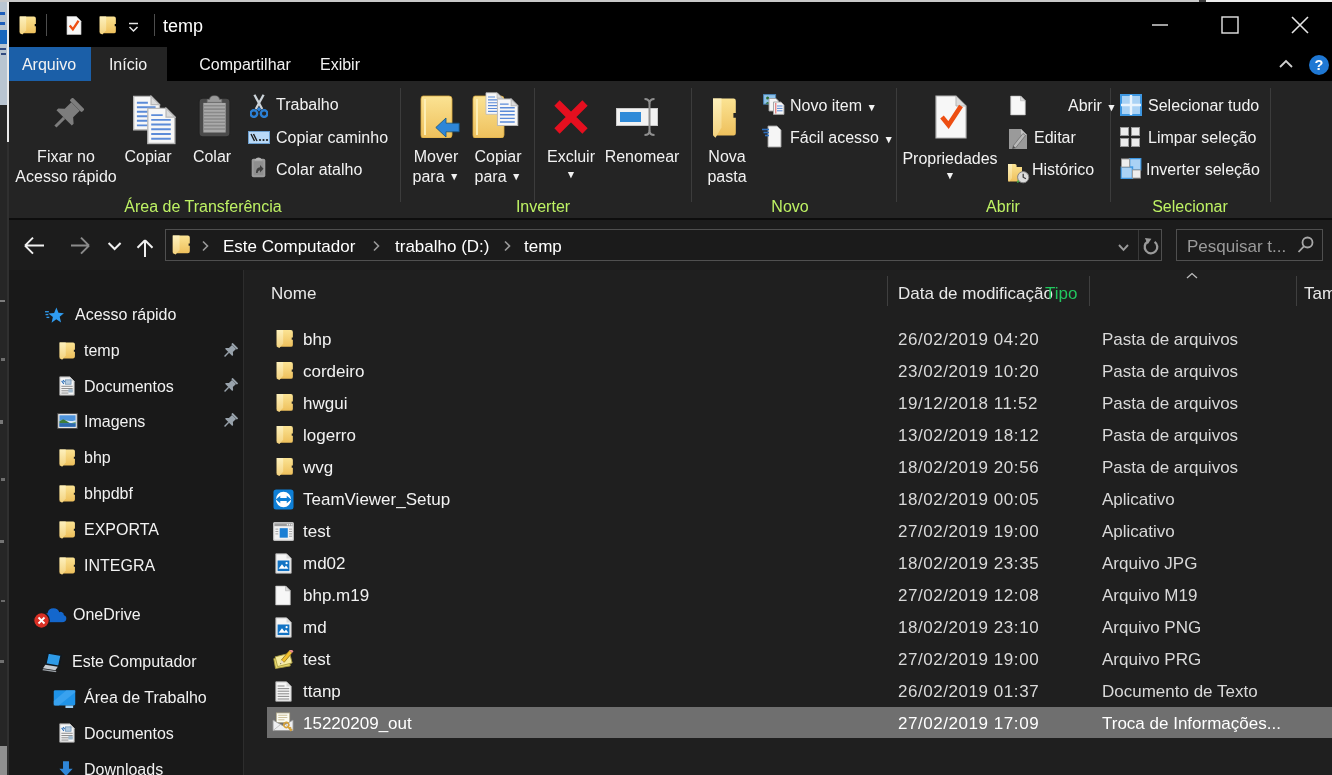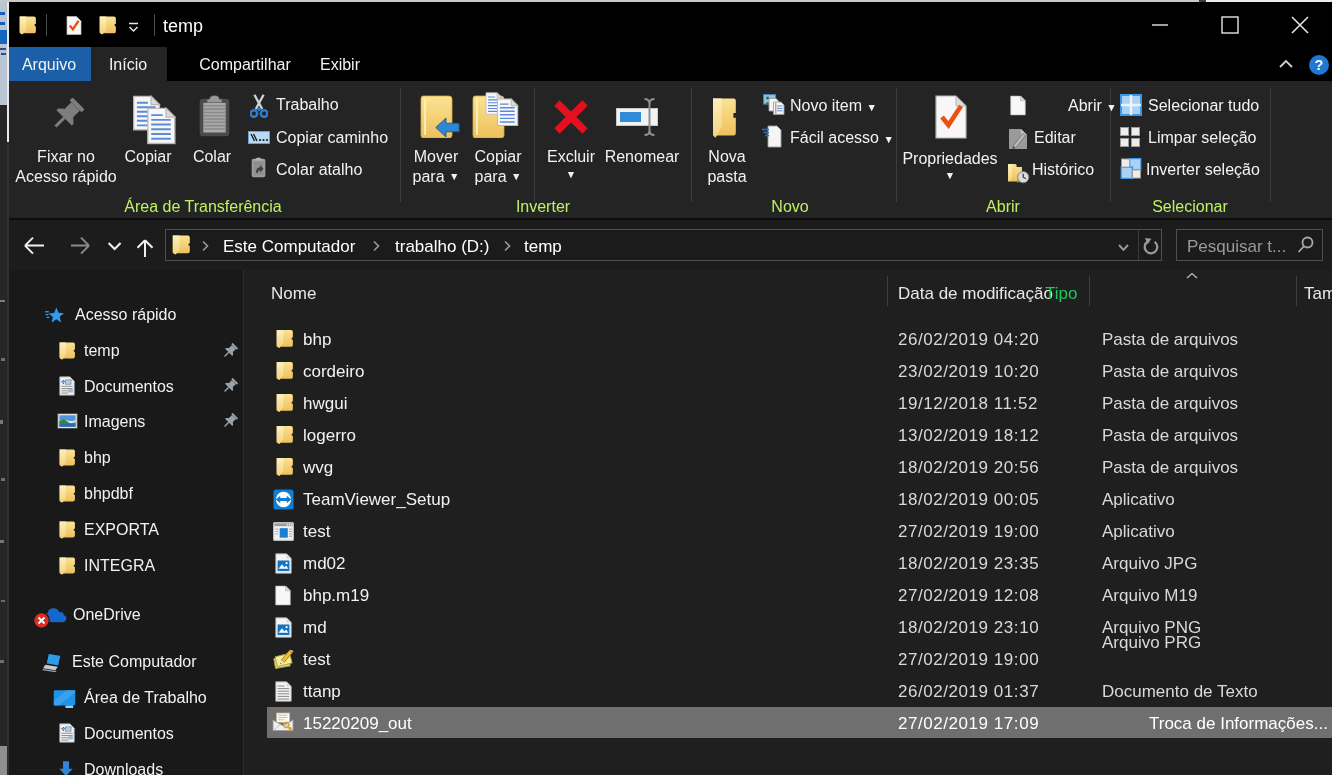--- a/index.html
+++ b/index.html
@@ -396,35 +396,35 @@
     </svg>
   <div class="t cy f17" style="left:294px;top:625px">md</div>
   <div class="t cy f17 d2 dt" style="left:889px;top:625px">18/02/2019 23:10</div>
   <div class="t cy f17 d2" style="left:1093px;top:625px">Arquivo PNG</div>
 
   <svg class="a" style="left:263px;top:648px" width="23" height="20" viewBox="0 0 22 20">
       <use href="#prgico"></use>
     </svg>
   <div class="t cy f17" style="left:294px;top:657px">test</div>
   <div class="t cy f17 d2 dt" style="left:889px;top:657px">27/02/2019 19:00</div>
-  <div class="t cy f17 d2" style="left:1093px;top:640px">Arquivo PRG</div>
+  <div class="t cy f17 d2" style="left:1093px;top:657px">Arquivo PRG</div>
 
   <svg class="a" style="left:266px;top:679px" width="17" height="21" viewBox="0 0 17 21">
       <use href="#txtdoc"></use>
     </svg>
   <div class="t cy f17" style="left:294px;top:689px">ttanp</div>
   <div class="t cy f17 d2 dt" style="left:889px;top:689px">26/02/2019 01:37</div>
   <div class="t cy f17 d2" style="left:1093px;top:689px">Documento de Texto</div>
 
   <svg class="a" style="left:263px;top:710px" width="23" height="20" viewBox="0 0 24 21">
       <use href="#envkey"></use>
     </svg>
   <div class="t cy f17 wh" style="left:294px;top:721px">15220209_out</div>
   <div class="t cy f17 wh dt" style="left:889px;top:721px">27/02/2019 17:09</div>
-  <div class="t cy f17 wh" style="left:1140px;top:721px">Troca de Informações...</div>
+  <div class="t cy f17 wh" style="left:1093px;top:721px">Troca de Informações...</div>
 
 </div>
 
 <svg width="0" height="0" style="position:absolute">
 <defs>
 <linearGradient id="fg" x1="0" y1="0" x2="0" y2="1">
   <stop offset="0" stop-color="#fbe393"></stop>
         <stop offset="1" stop-color="#eec05c"></stop>
 </linearGradient>
 <linearGradient id="fgl" x1="0" y1="0" x2="0" y2="1">

